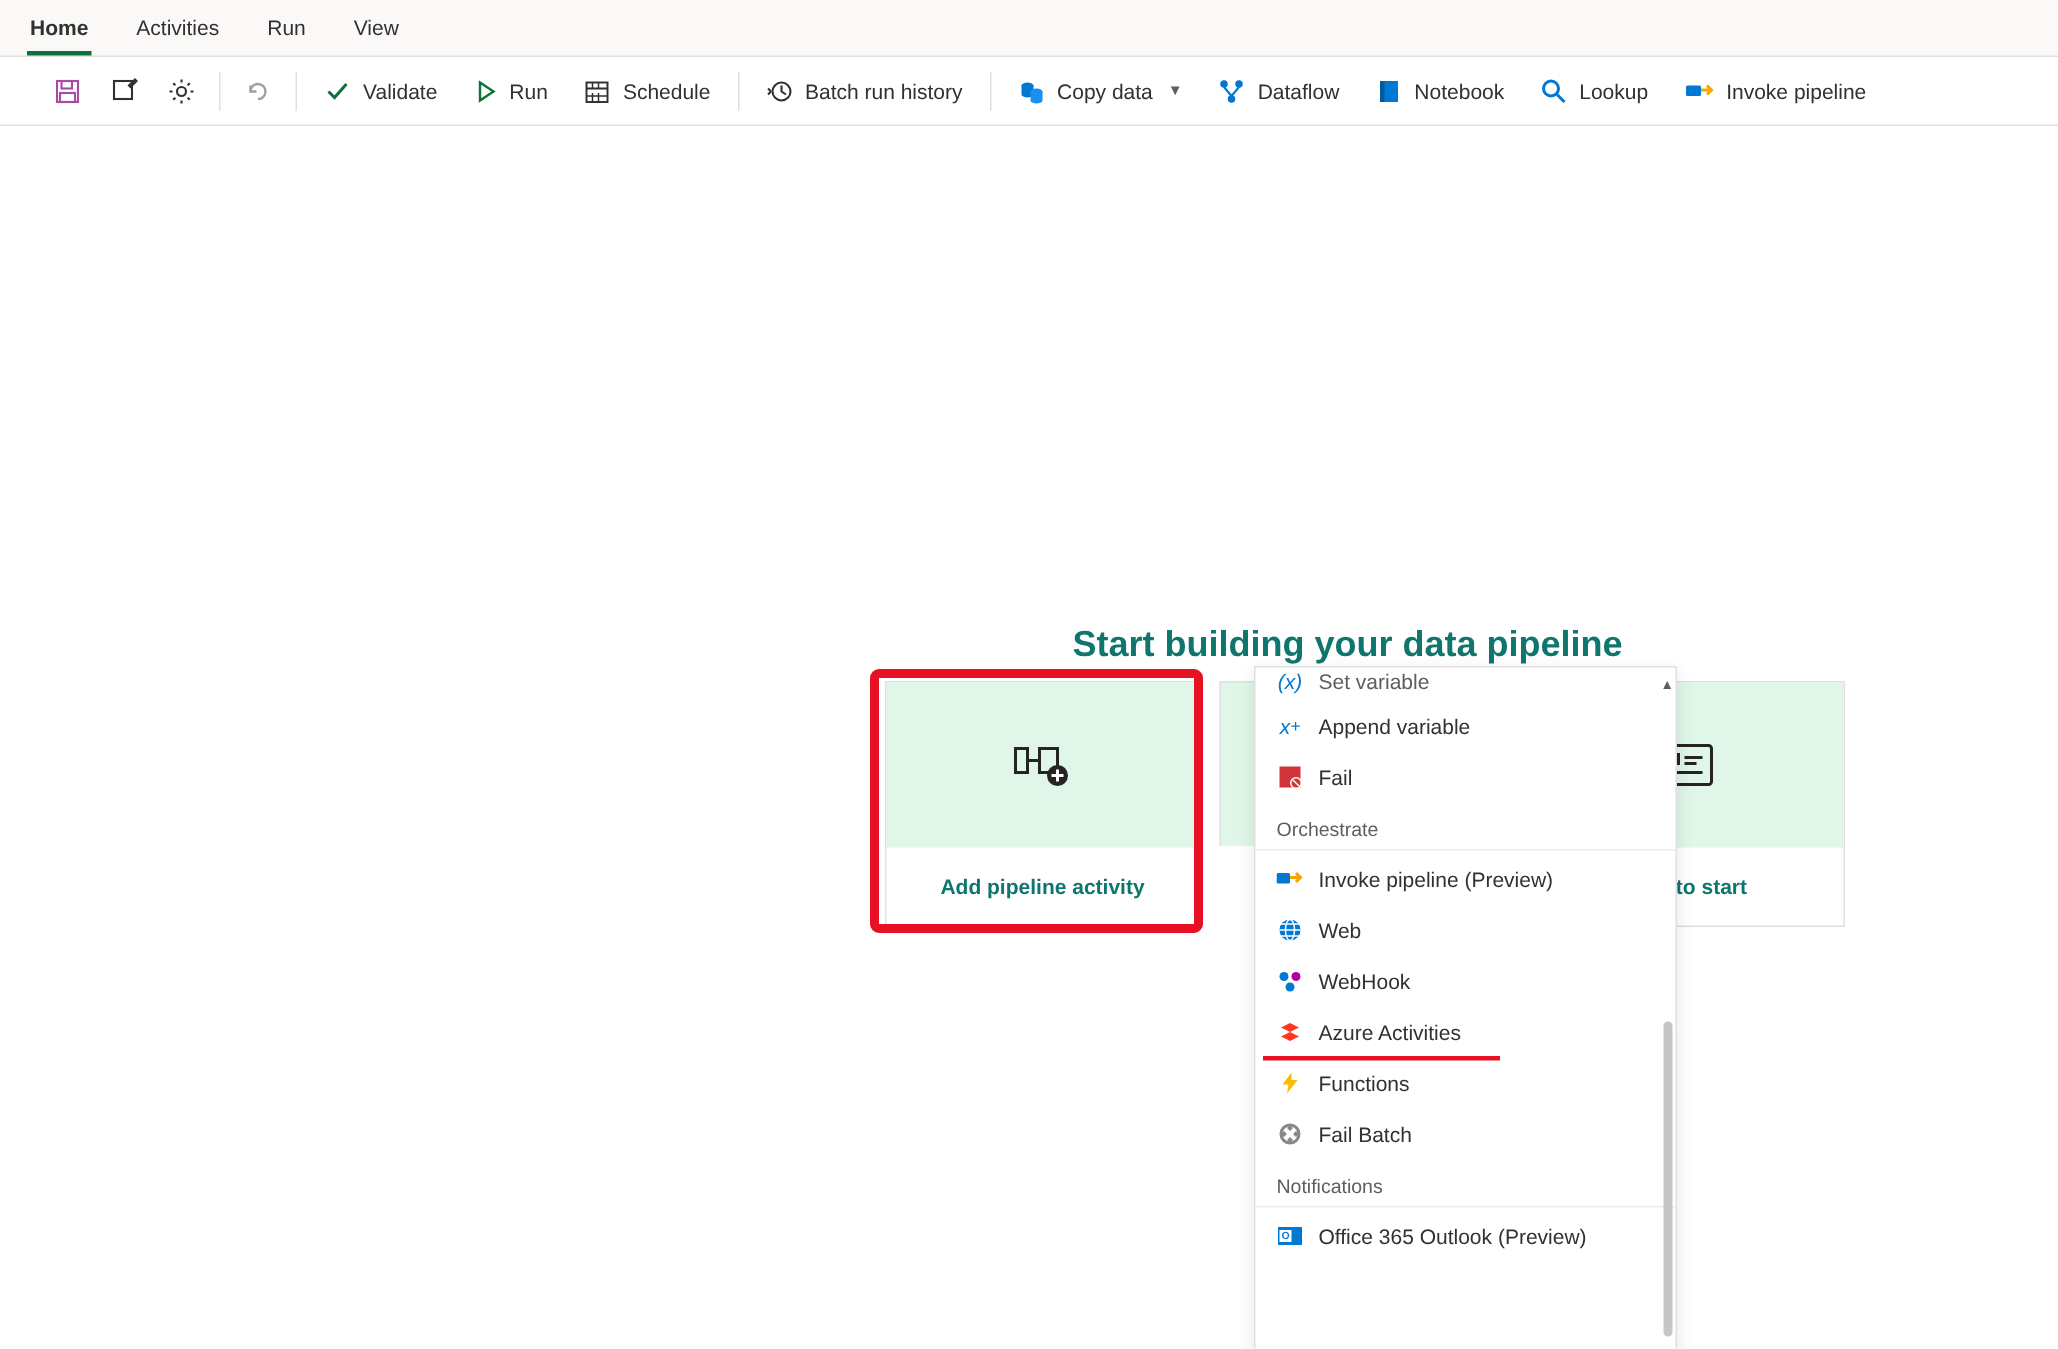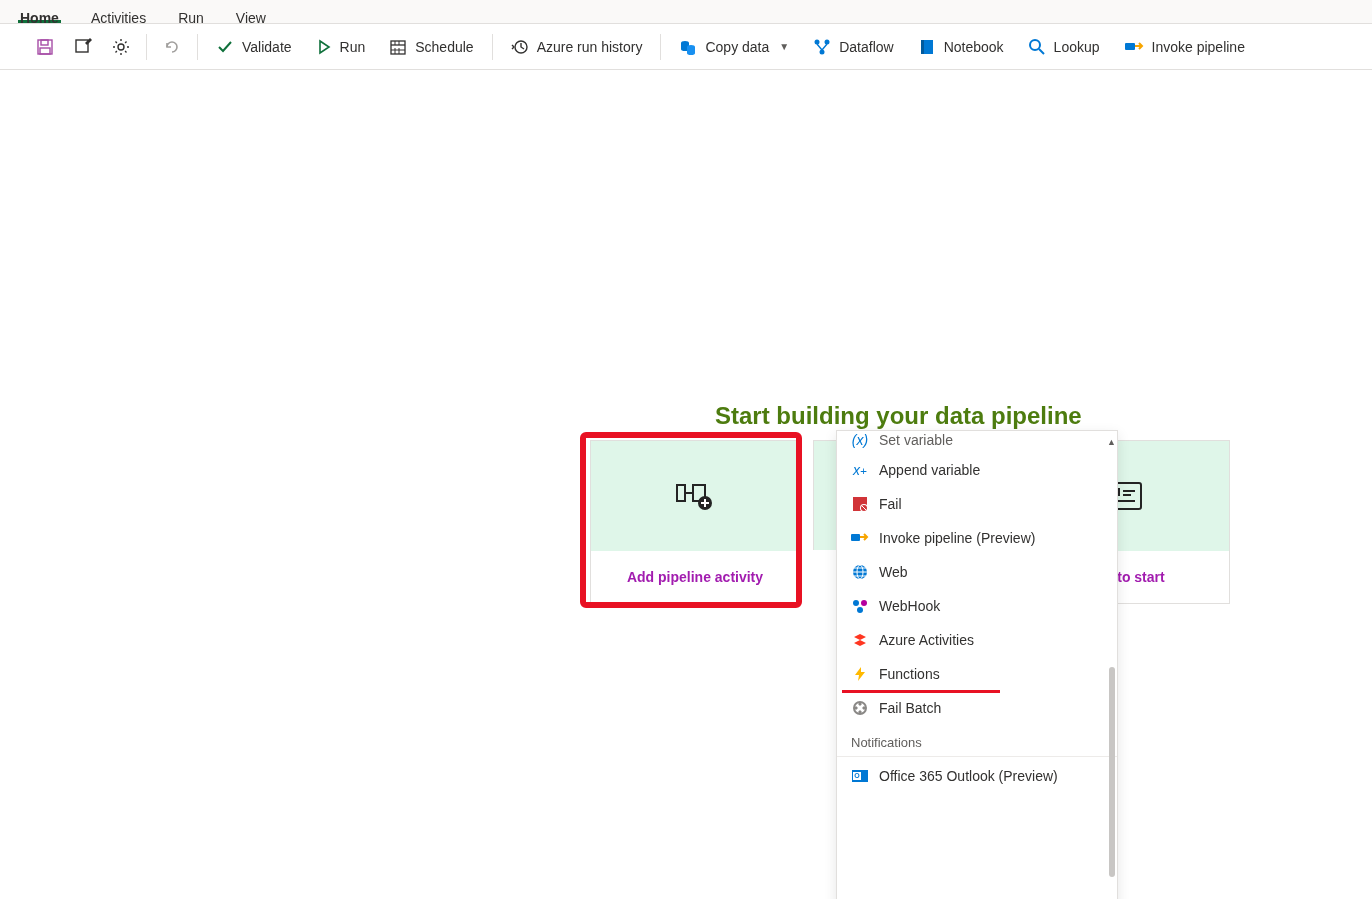--- a/index.html
+++ b/index.html
@@ -11,21 +11,21 @@
       width: 1372px;
       height: 899px;
       overflow: hidden;
     }
     .tab-bar {
       display: flex;
       gap: 28px;
       padding: 6px 0 0 18px;
       border-bottom: 1px solid #e1dfdd;
       background: #faf9f8;
-      height: 24px;
+      height: 38px;
     }
     .tab-item {
       padding: 4px 2px 8px 2px;
       cursor: pointer;
       color: #323130;
     }
     .tab-item.active {
       font-weight: 600;
       border-bottom: 3px solid #0f703b;
     }
@@ -58,41 +58,41 @@
       width: 100%;
       height: calc(100% - 84px);
       background: #fff;
     }
     .heading {
       position: absolute;
       top: 332px;
       left: 715px;
       font-size: 24px;
       font-weight: 600;
-      color: #4d7c0f;
+      color: #0f766e;
     }
     .card {
       position: absolute;
       width: 210px;
       border: 1px solid #e1dfdd;
       background: #fff;
     }
     .card-top {
       height: 110px;
       background: #dff6e9;
       display: flex;
       align-items: center;
       justify-content: center;
     }
     .card-bottom {
       padding: 18px 8px;
       text-align: center;
       font-size: 14px;
       font-weight: 600;
-      color: #a21caf;
+      color: #0f766e;
     }
     .card1 {
       top: 370px;
       left: 590px;
     }
     .card1-highlight {
       position: absolute;
       top: 362px;
       left: 580px;
       width: 222px;
@@ -249,21 +249,21 @@
       </svg>
     <span>Schedule</span>
   </div>
   <div class="divider"></div>
   <div class="tb-btn">
     <svg width="18" height="18" viewBox="0 0 18 18">
         <circle cx="10" cy="9" r="6" fill="none" stroke="#323130" stroke-width="1.4"></circle>
         <path d="M10 5 V9 L13 11" stroke="#323130" stroke-width="1.4" fill="none"></path>
         <path d="M3 9 L1 7 M3 9 L1 11" stroke="#323130" stroke-width="1.4"></path>
       </svg>
-    <span>Azure run history</span>
+    <span>Batch run history</span>
   </div>
   <div class="divider"></div>
   <div class="tb-btn">
     <svg width="18" height="18" viewBox="0 0 18 18">
         <ellipse cx="6" cy="5" rx="4" ry="2" fill="#0078d4"></ellipse>
         <path d="M2 5 V11 A4 2 0 0 0 10 11 V5" fill="#0078d4"></path>
         <ellipse cx="12" cy="9" rx="4" ry="2" fill="#1890f1"></ellipse>
         <path d="M8 9 V15 A4 2 0 0 0 16 15 V9" fill="#1890f1"></path>
       </svg>
     <span>Copy data</span>
@@ -352,20 +352,21 @@
           <svg width="16" height="16" viewBox="0 0 16 16">
               <rect x="1" y="1" width="14" height="14" fill="#d13438"></rect>
               <circle cx="12" cy="12" r="4" fill="#fff"></circle>
               <circle cx="12" cy="12" r="3" fill="#d13438"></circle>
               <line x1="10" y1="10" x2="14" y2="14" stroke="#fff"></line>
             </svg>
         </span>
         <span>Fail</span>
       </div>
 
+      <div class="dd-header">Orchestrate</div>
 
       <div class="dd-item">
         <span class="dd-icon">
           <svg width="18" height="14" viewBox="0 0 18 14">
               <rect x="0" y="3" width="9" height="7" rx="1" fill="#0078d4"></rect>
               <path d="M9 6 L16 6 M13 3 L16 6 L13 9" stroke="#f7a500" stroke-width="2" fill="none"></path>
             </svg>
         </span>
         <span>Invoke pipeline (Preview)</span>
       </div>

